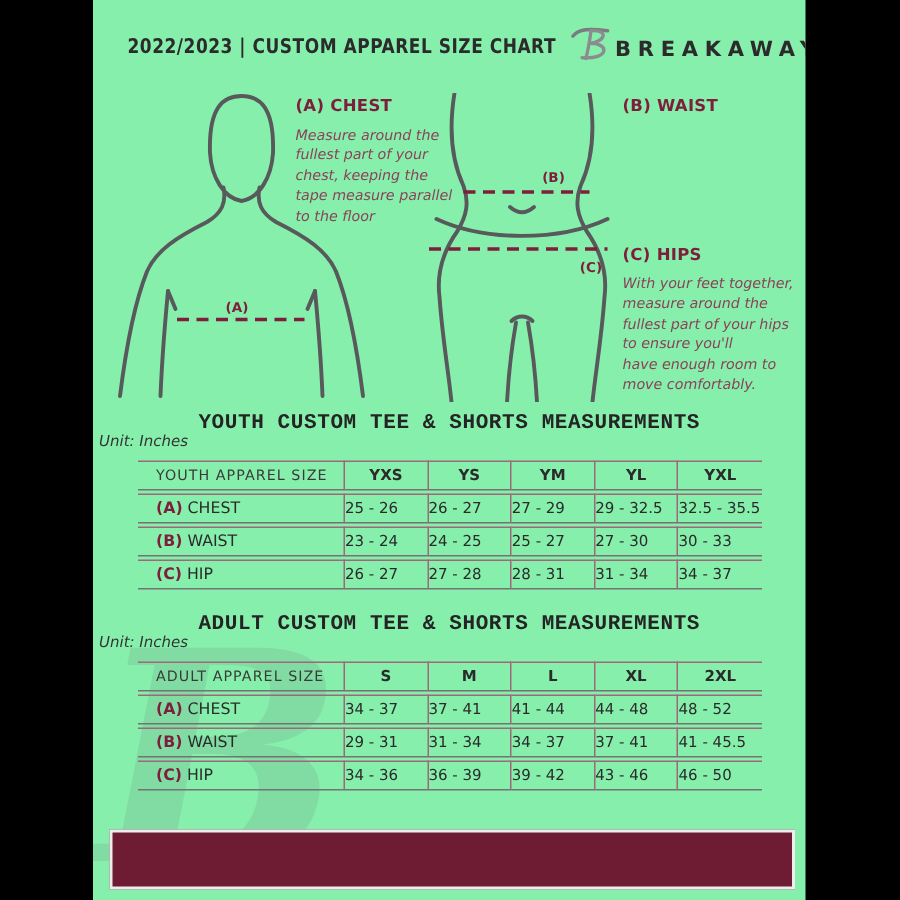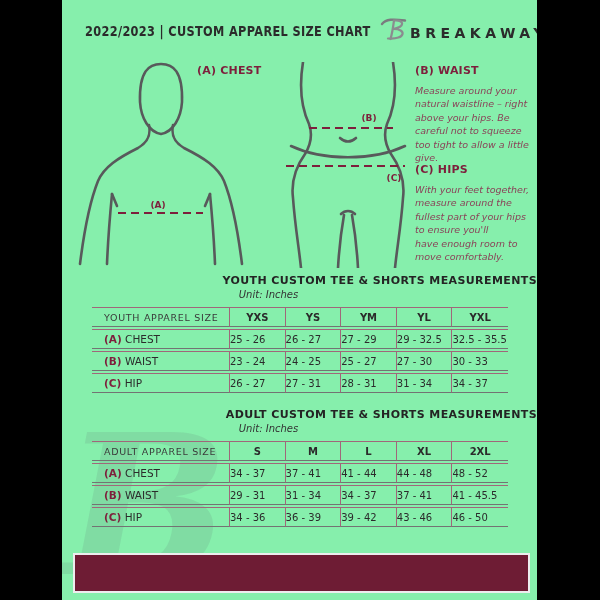--- a/index.html
+++ b/index.html
@@ -31,25 +31,25 @@
   .fig text { font-family:"DejaVu Sans","Liberation Sans",sans-serif; font-size:9px; font-weight:bold; fill:#7d1f3c; }
   
   .instr { position:absolute; z-index:2; }
   .instr .ititle { font-size:11px; font-weight:bold; color:#7d1f3c; margin:0 0 7px 0; letter-spacing:.2px; }
   .instr .ibody {
     font-size:9.5px; font-style:italic; color:#8a4258; line-height:1.42; margin:0;
     white-space:pre-line;
   }
   
   .sec-title {
-    position:absolute; left:0; width:475px; text-align:right;
-    font-size:11px; font-weight:bold; color:#242424; letter-spacing:.4px;
+    position:absolute; left:0; width:475px; text-align:center;
+    font-size:14px; font-weight:bold; color:#242424; letter-spacing:.4px;font-family:Liberation Mono, monospace;
   }
   .sec-unit {
-    position:absolute; left:16px; width:381px; text-align:center;
+    position:absolute; left:4px; width:381px; 
     font-size:10px; font-style:italic; color:#333;
   }
   
   .tbl {
     position:absolute; left:30px; width:416px; z-index:1;
     border-collapse:separate; border-spacing:0 2px; table-layout:fixed;
   }
   .tbl th, .tbl td {
     height:20px; padding:0;
     border-top:1px solid #a0677a; border-bottom:1px solid #737373;
@@ -108,24 +108,24 @@
     <path d="M 61 153 C 58 170 56 188 55 206" stroke-width="2"></path>
     <path d="M 69 153 C 72 170 74 188 75 206" stroke-width="2"></path>
     <text x="86" y="59" text-anchor="middle">(B)</text>
     <path class="dash" d="M 26 66 H 110"></path>
     <path class="dash" d="M 3 104 H 122"></path>
     <text x="111" y="119" text-anchor="middle">(C)</text>
   </svg>
 
   <div class="instr" style="left:135px; top:64px; width:110px;">
     <div class="ititle">(A) CHEST</div>
+    <p class="ibody">Measure around the fullest part of your chest, keeping the tape measure parallel to the floor</p>
   </div>
   <div class="instr" style="left:353px; top:64px; width:118px;">
     <div class="ititle">(B) WAIST</div>
-    <p class="ibody">Measure around your natural waistline – right above your hips. Be careful not to squeeze too tight to allow a little give.</p>
   </div>
   <div class="instr" style="left:353px; top:163px; width:118px;">
     <div class="ititle">(C) HIPS</div>
     <p class="ibody">With your feet together, measure around the fullest part of your hips to ensure you'll
 have enough room to move comfortably.</p>
   </div>
 
   <div class="wm">B</div>
 
   <div class="sec-title" style="top:274px;">YOUTH CUSTOM TEE &amp; SHORTS MEASUREMENTS</div>
@@ -152,21 +152,21 @@
       <td class="c0"><span class="pfx">(B)</span><span> WAIST</span></td>
       <td class="val">23 - 24</td>
       <td class="val">24 - 25</td>
       <td class="val">25 - 27</td>
       <td class="val">27 - 30</td>
       <td class="val">30 - 33</td>
     </tr>
     <tr>
       <td class="c0"><span class="pfx">(C)</span><span> HIP</span></td>
       <td class="val">26 - 27</td>
-      <td class="val">27 - 31</td>
+      <td class="val">27 - 28</td>
       <td class="val">28 - 31</td>
       <td class="val">31 - 34</td>
       <td class="val">34 - 37</td>
     </tr>
   </tbody>
     </table>
 
   <div class="sec-title" style="top:408px;">ADULT CUSTOM TEE &amp; SHORTS MEASUREMENTS</div>
   <div class="sec-unit" style="top:423px;">Unit: Inches</div>
   <table class="tbl" style="top:439px;">

